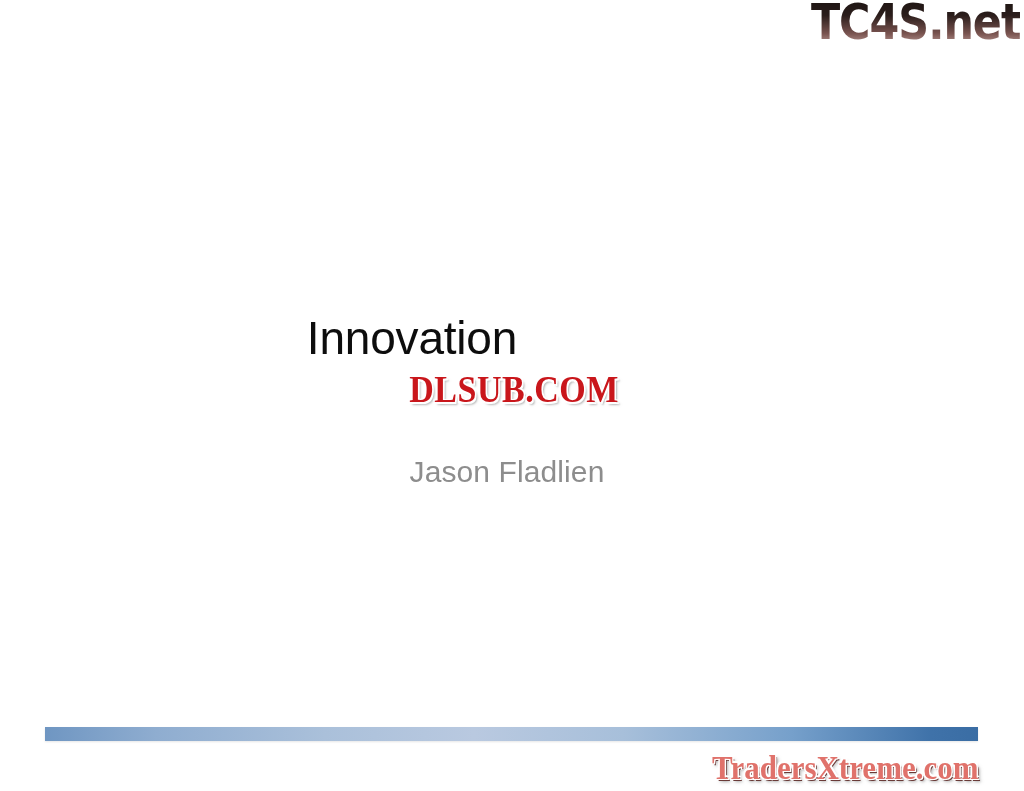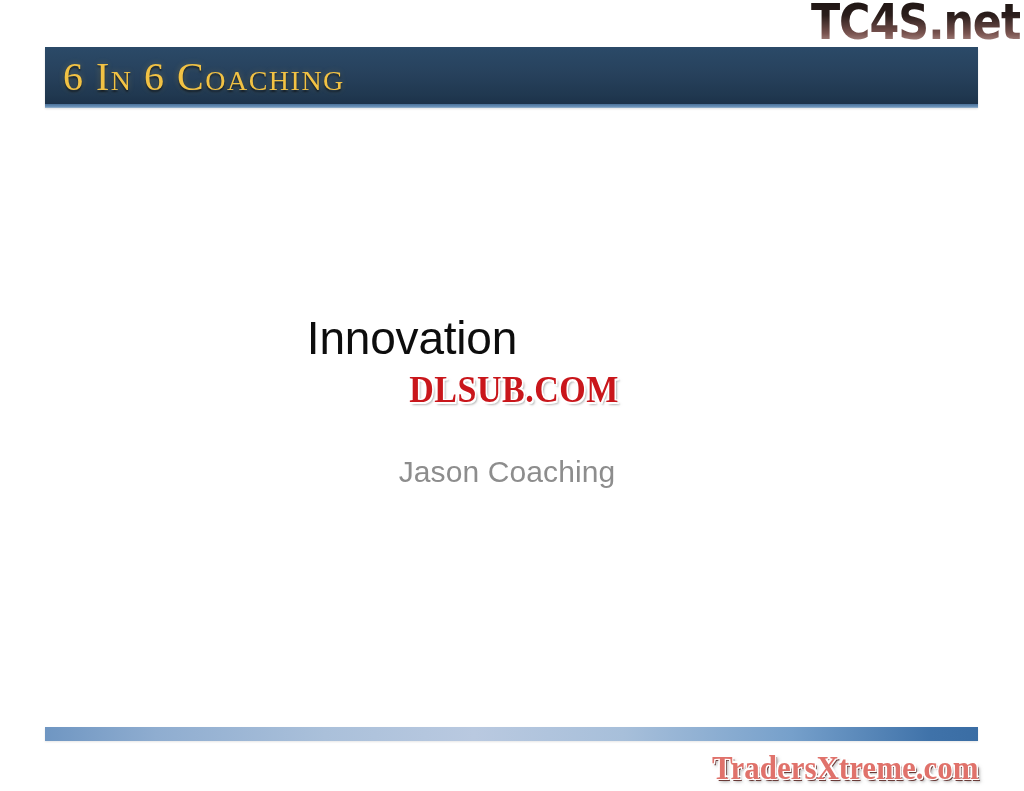--- a/index.html
+++ b/index.html
@@ -172,30 +172,27 @@
         1.3px  1.3px 0 #ffffff,
         2px 2px 0 #6a3b38,
         3px 3px 3px rgba(90,90,90,0.5);
   }
 </style>
 </head>
 <body>
 
 <div class="slide">
 
-  <div class="header-banner">
-    <div class="header-title">6 In 6 Coaching</div>
-  </div>
 
   <div class="slide-title">
     <span class="inner">Innovation</span>
   </div>
 
   <div class="slide-subtitle">
-    <span class="inner">Jason Coaching</span>
+    <span class="inner">Jason Fladlien</span>
   </div>
 
   <div class="footer-bar"></div>
 
   <div class="wm-tc4s">TC4S.net</div>
 
   <div class="wm-dlsub">DLSUB.COM</div>
 
   <div class="wm-traders">TradersXtreme.com</div>
 

